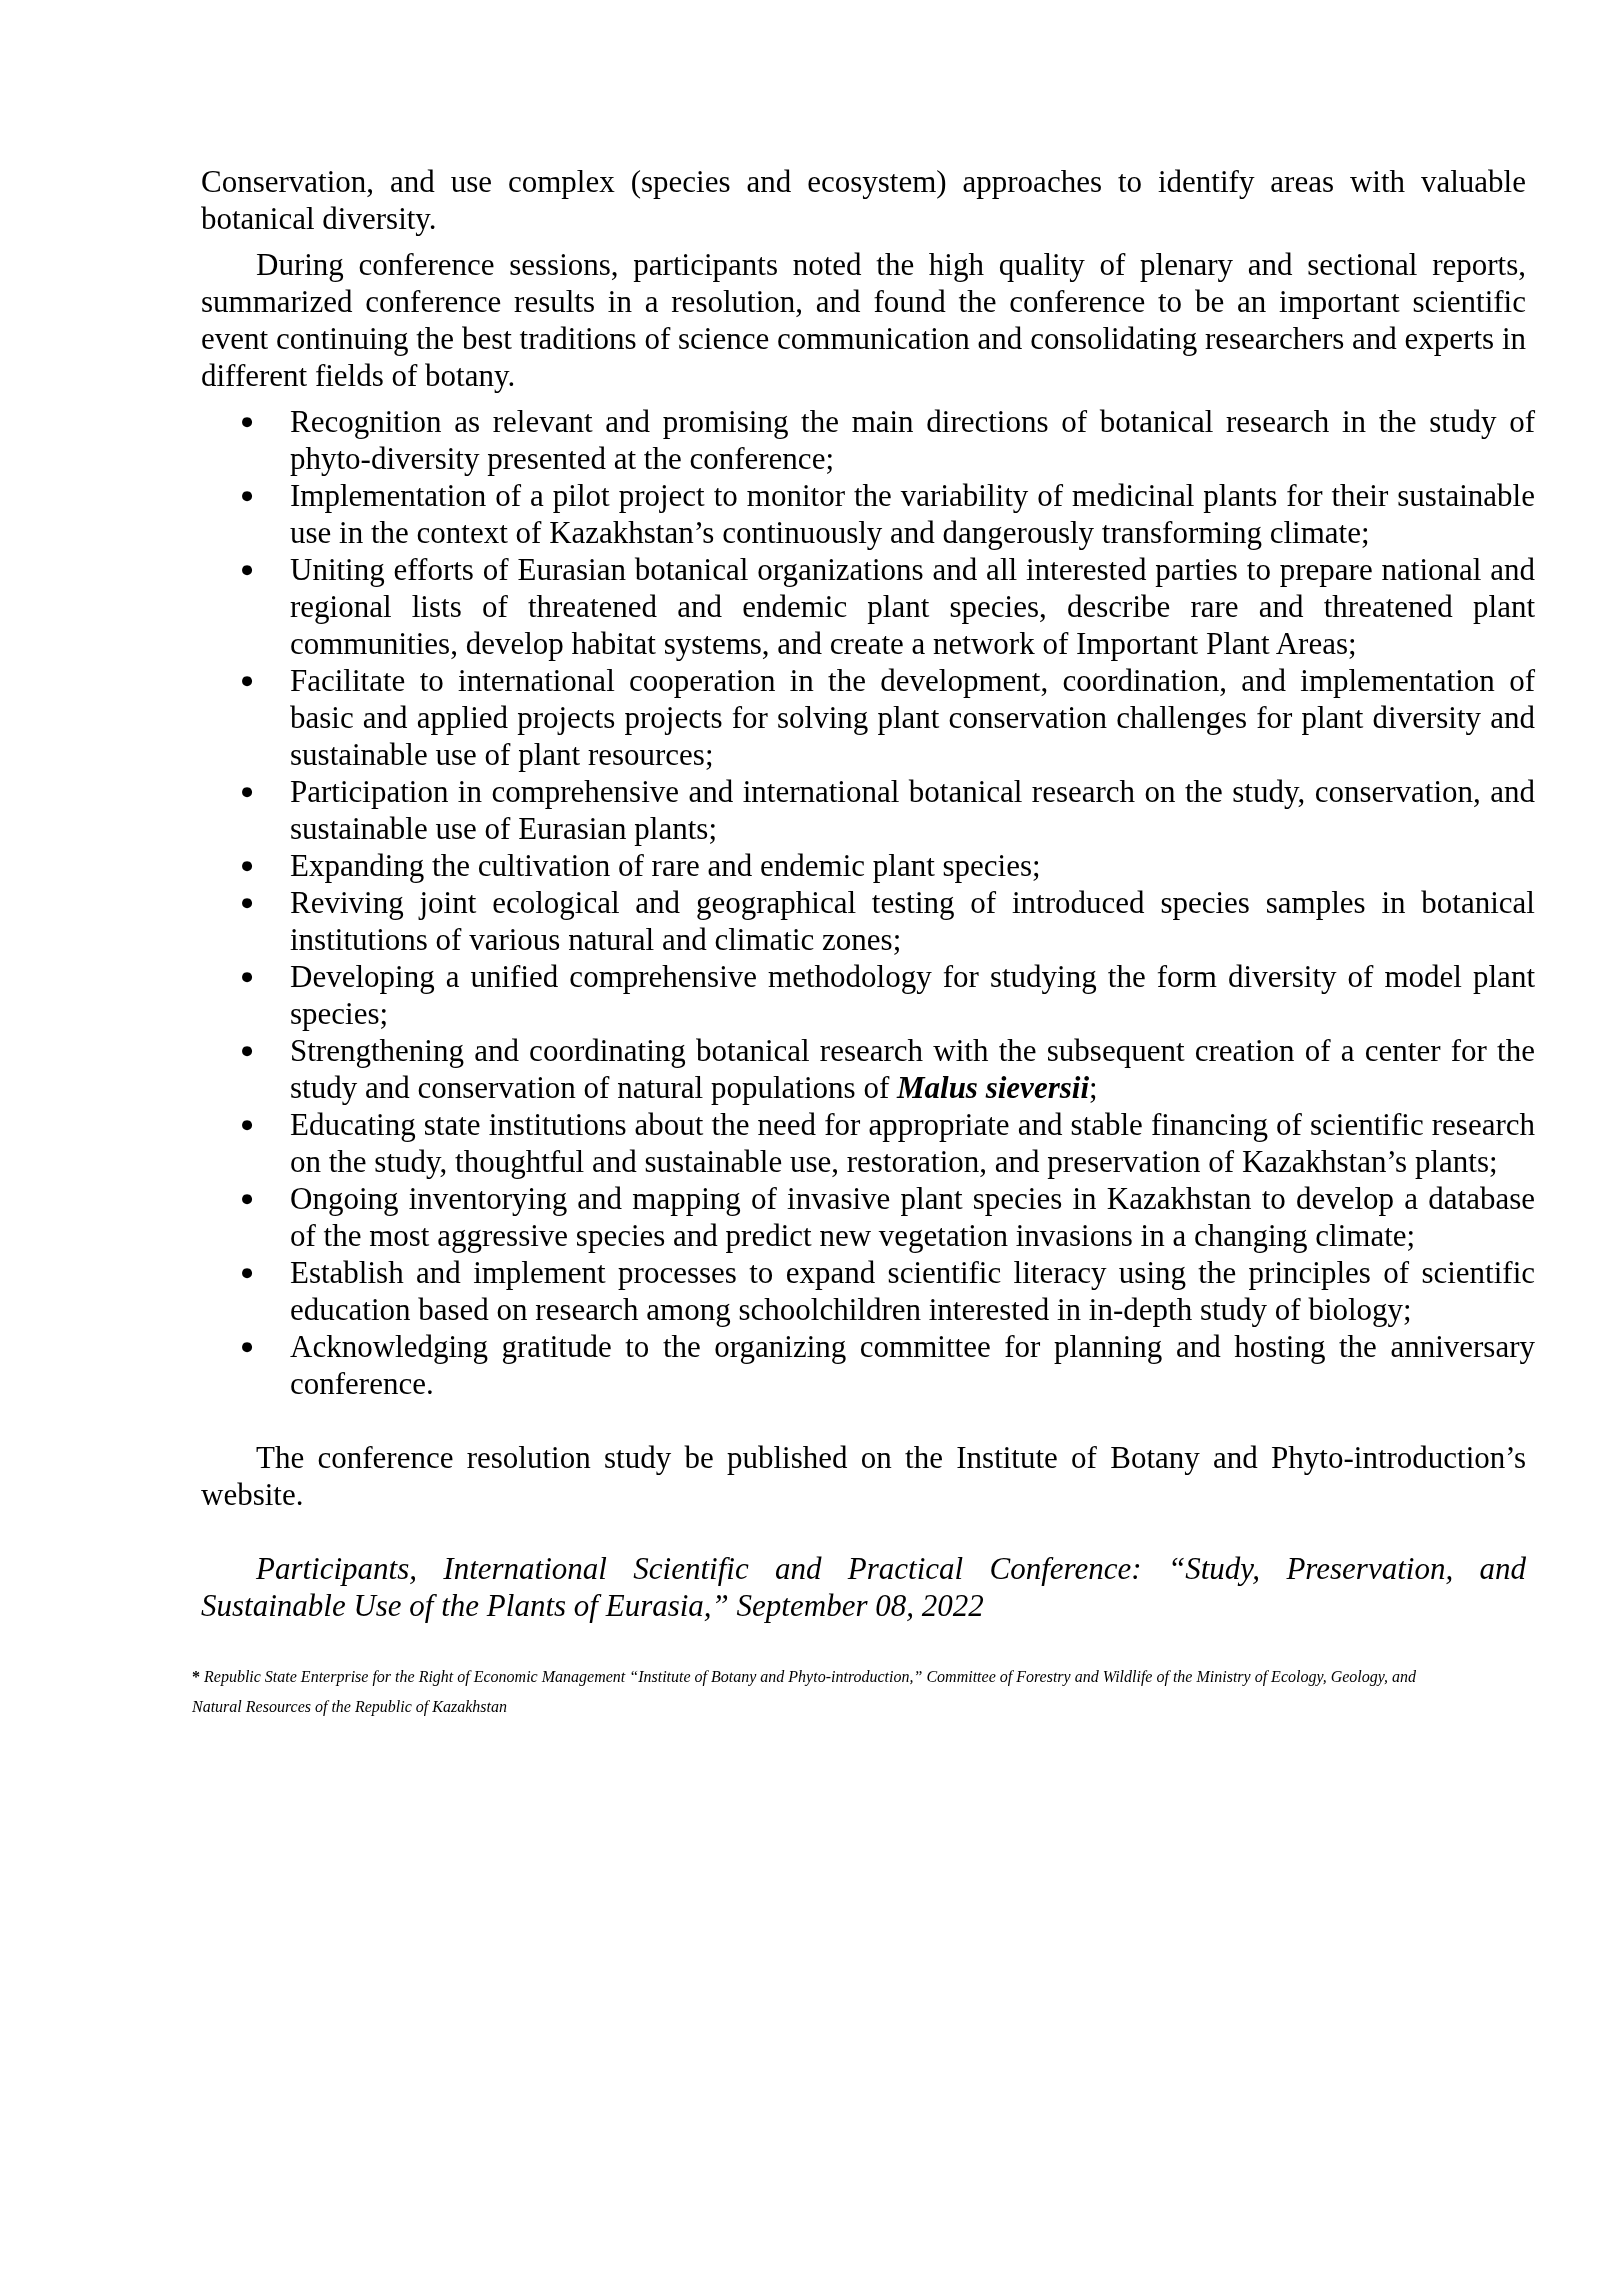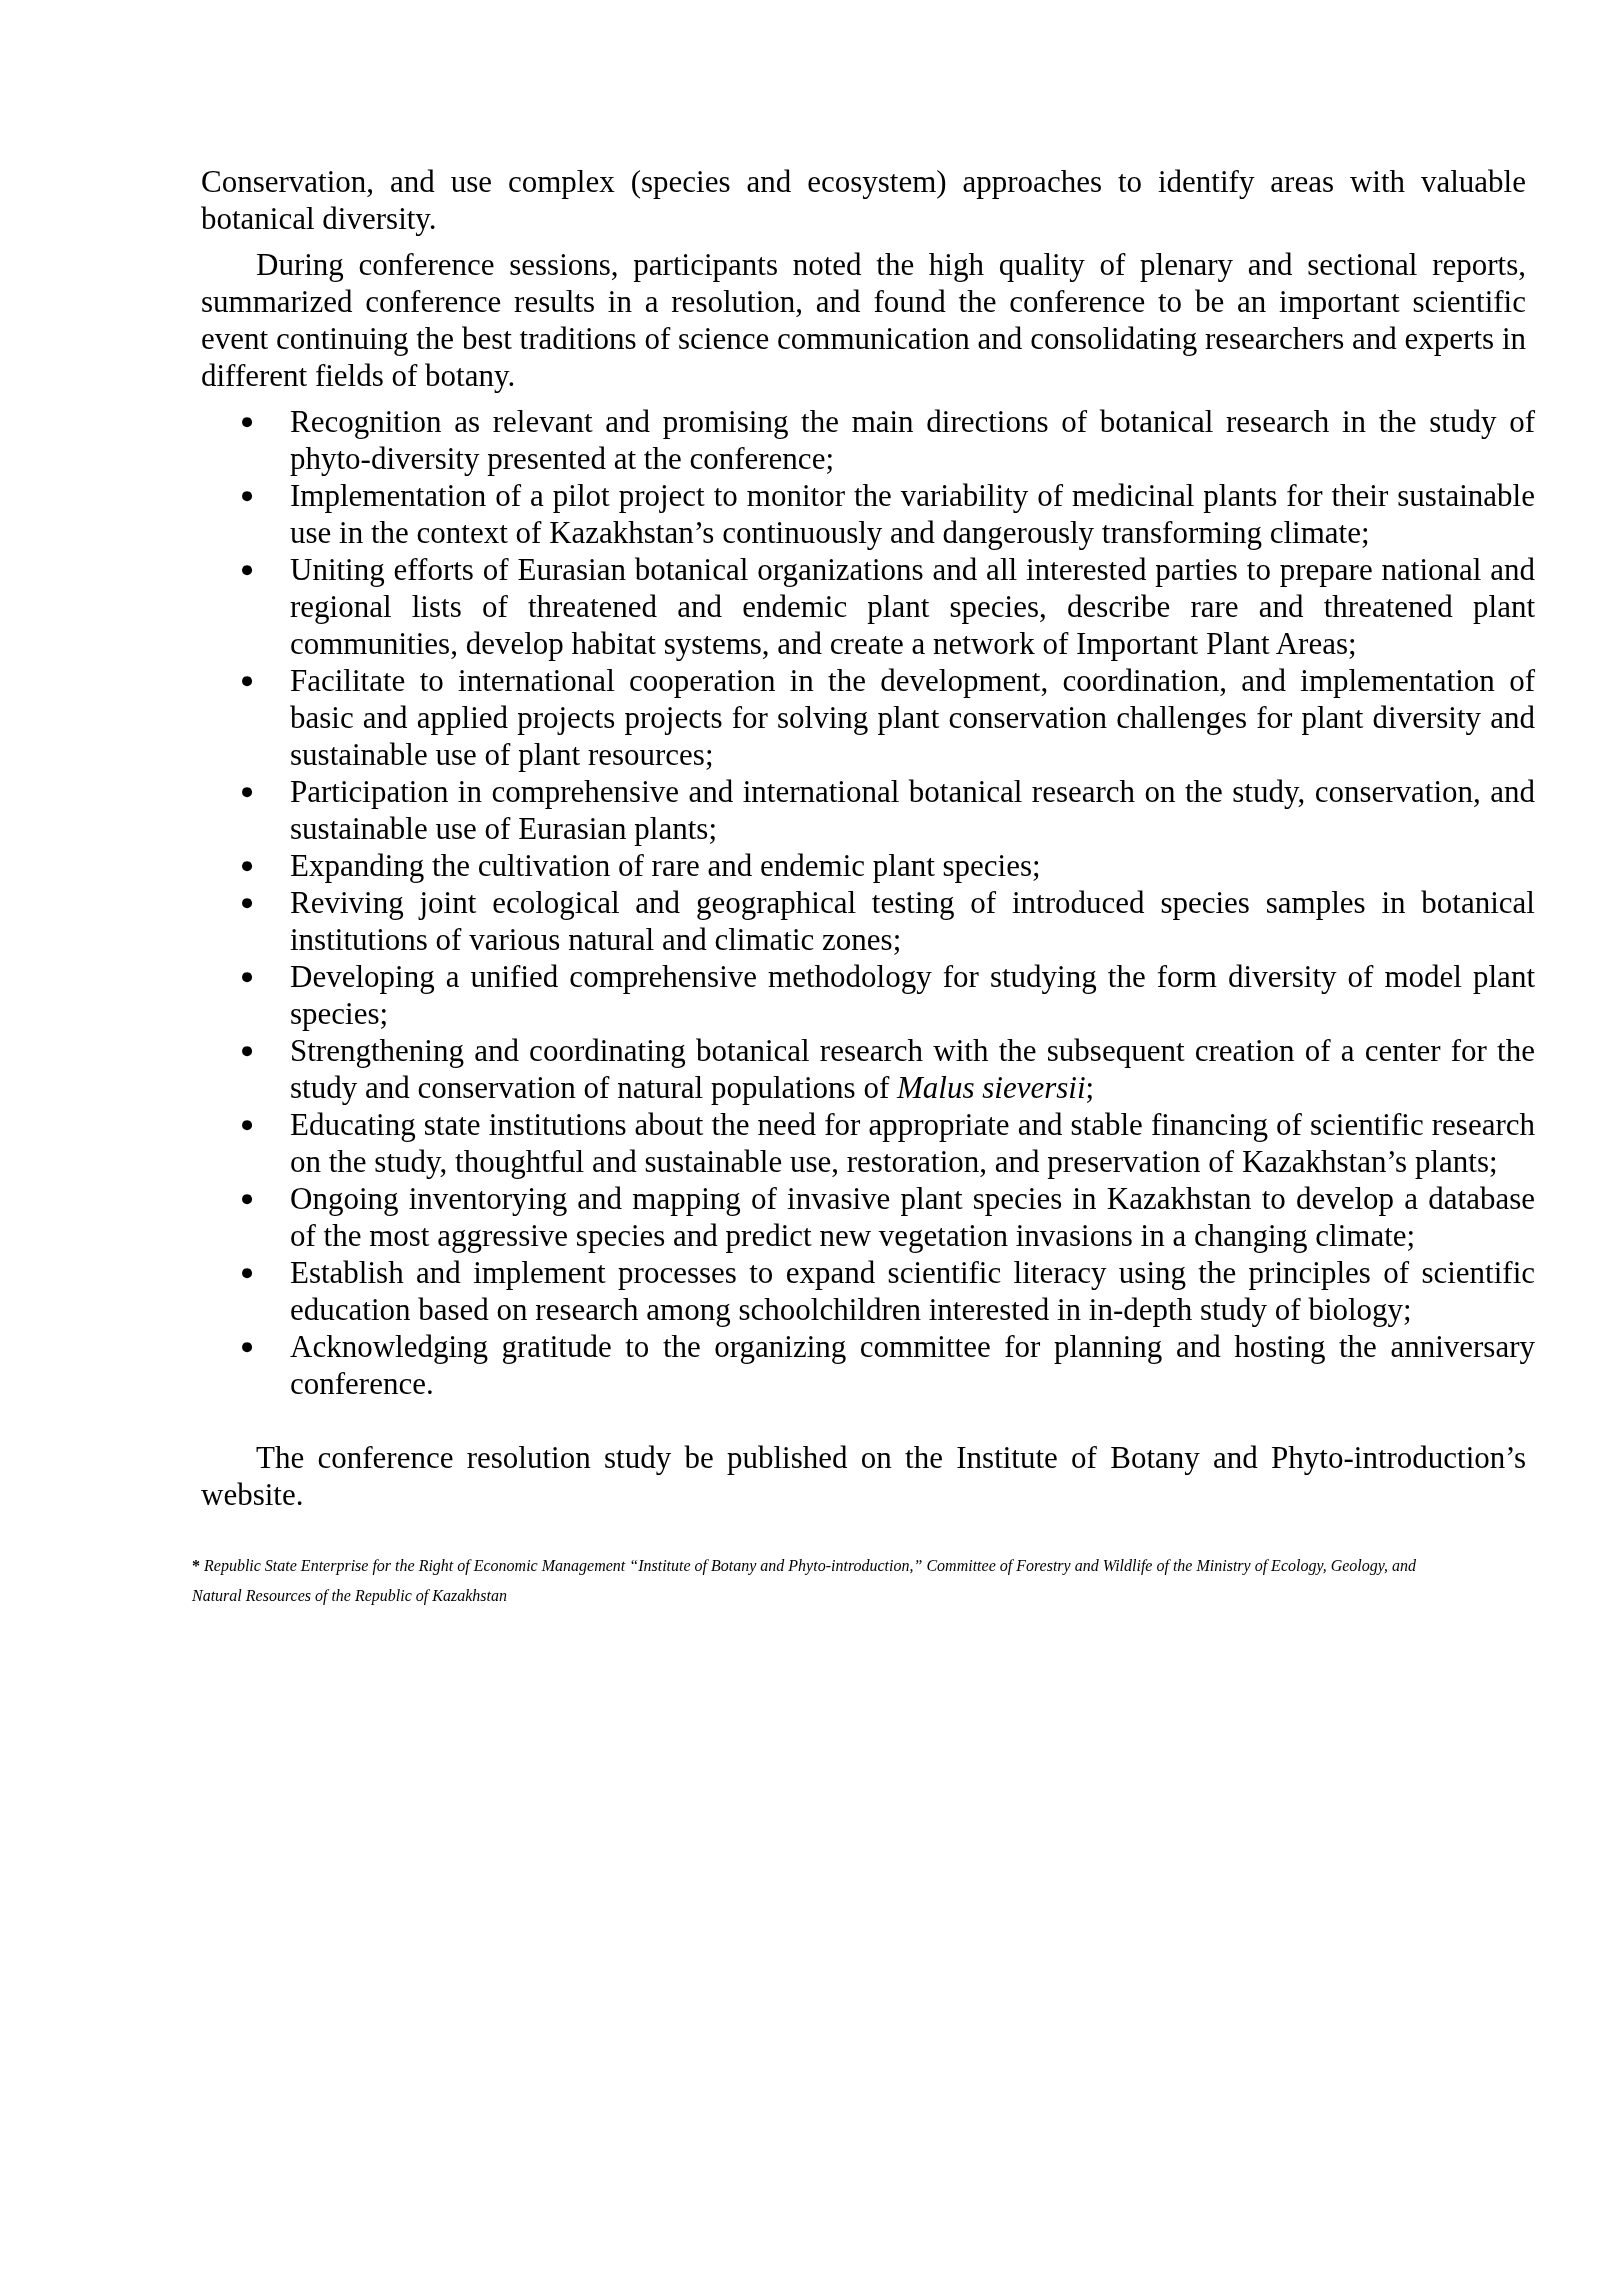--- a/index.html
+++ b/index.html
@@ -63,20 +63,21 @@
       font-style: italic;
       text-align: left;
       width: 1250px;
     }
     .footnote-mark {
       font-style: normal;
       font-weight: bold;
     }
     em.species {
       font-style: italic;
+      font-weight: bold;
     }
   </style>
 </head>
 <body>
 
 <div class="page">
 
   <p class="body-text">Conservation, and use complex (species and ecosystem) approaches to identify areas with valuable botanical diversity.</p>
   <p class="body-text indent">During conference sessions, participants noted the high quality of plenary and sectional reports, summarized conference results in a resolution, and found the conference to be an important scientific event continuing the best traditions of science communication and consolidating researchers and experts in different fields of botany.</p>
 
@@ -130,17 +131,18 @@
       <span>Establish and implement processes to expand scientific literacy using the principles of scientific education based on research among schoolchildren interested in in-depth study of biology;</span>
     </li>
     <li class="recommend-item">
       <span class="bullet">●</span>
       <span>Acknowledging gratitude to the organizing committee for planning and hosting the anniversary conference.</span>
     </li>
   </ul>
 
   <p class="body-text indent closing-para">The conference resolution study be published on the Institute of Botany and Phyto-introduction’s website.</p>
 
+  <p class="body-text indent signature">Participants, International Scientific and Practical Conference: “Study, Preservation, and Sustainable Use of the Plants of Eurasia,” September 08, 2022</p>
 
   <p class="footnote"><span class="footnote-mark">*</span><span> Republic State Enterprise for the Right of Economic Management “Institute of Botany and Phyto-introduction,” Committee of Forestry and Wildlife of the Ministry of Ecology, Geology, and Natural Resources of the Republic of Kazakhstan</span></p>
 
 </div>
 
 
 </body></html>

